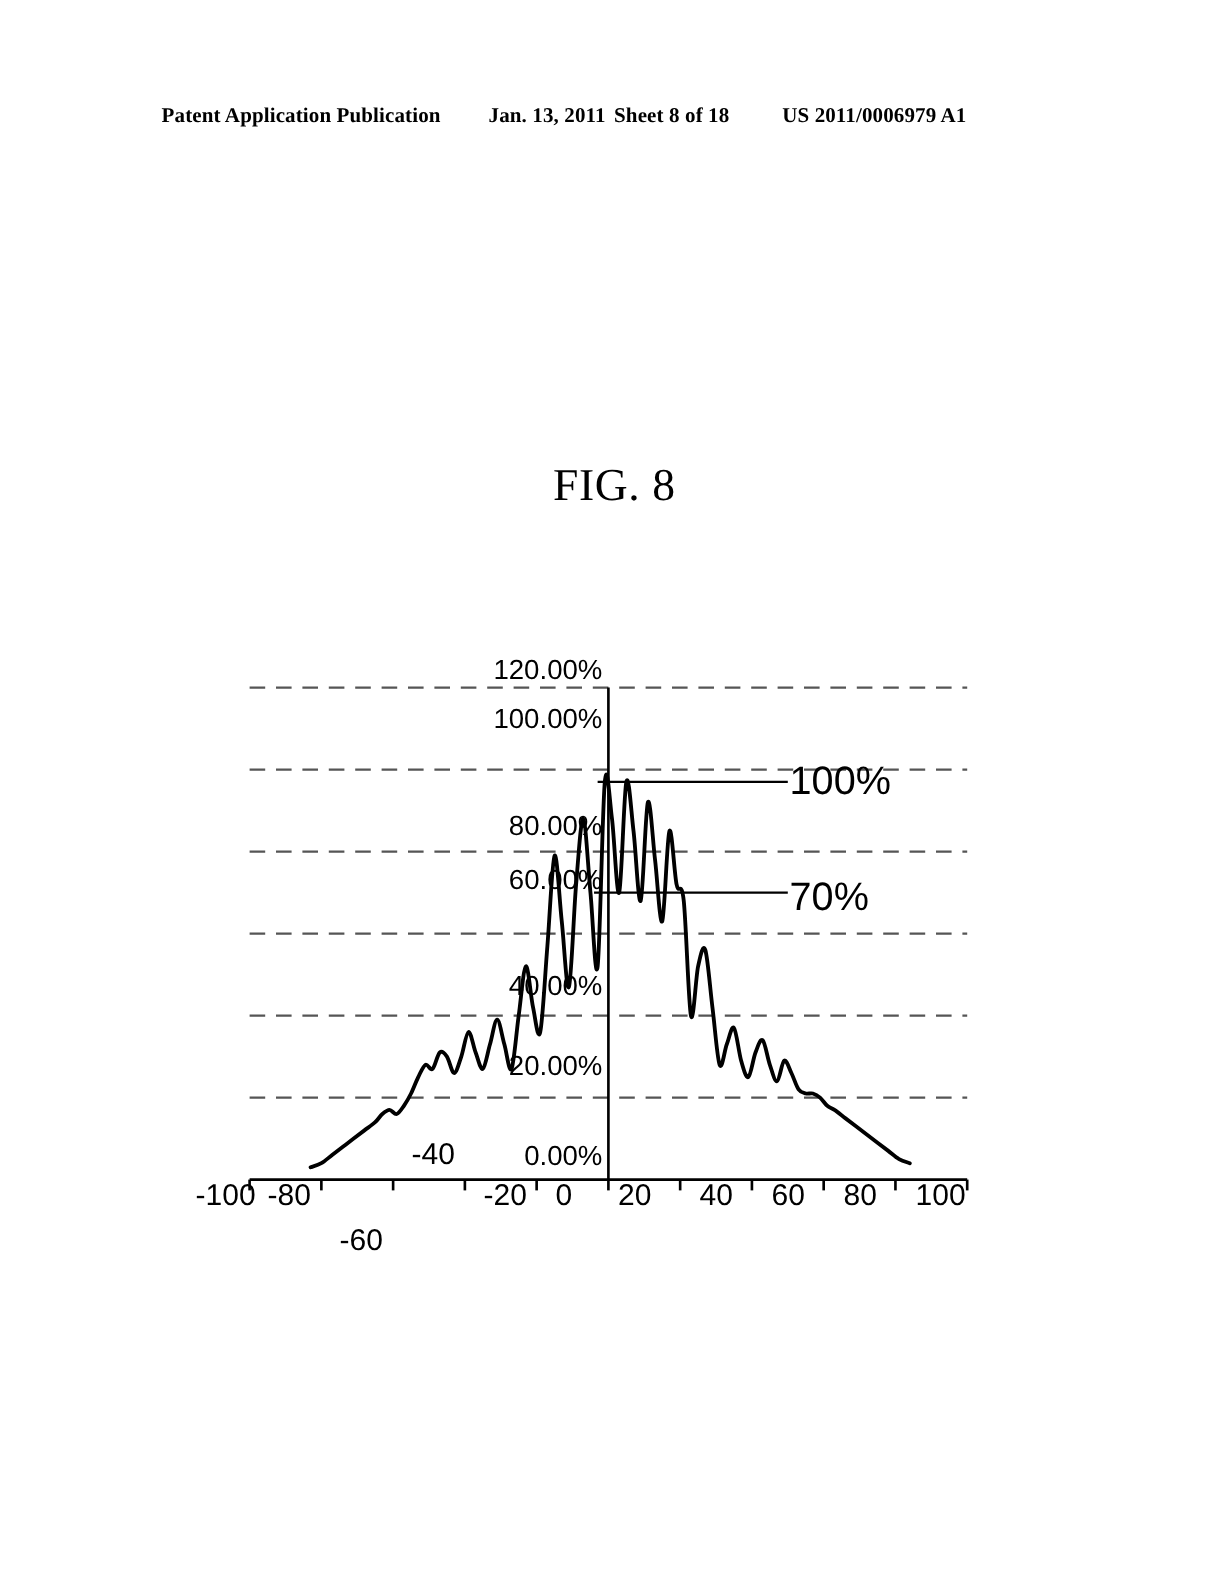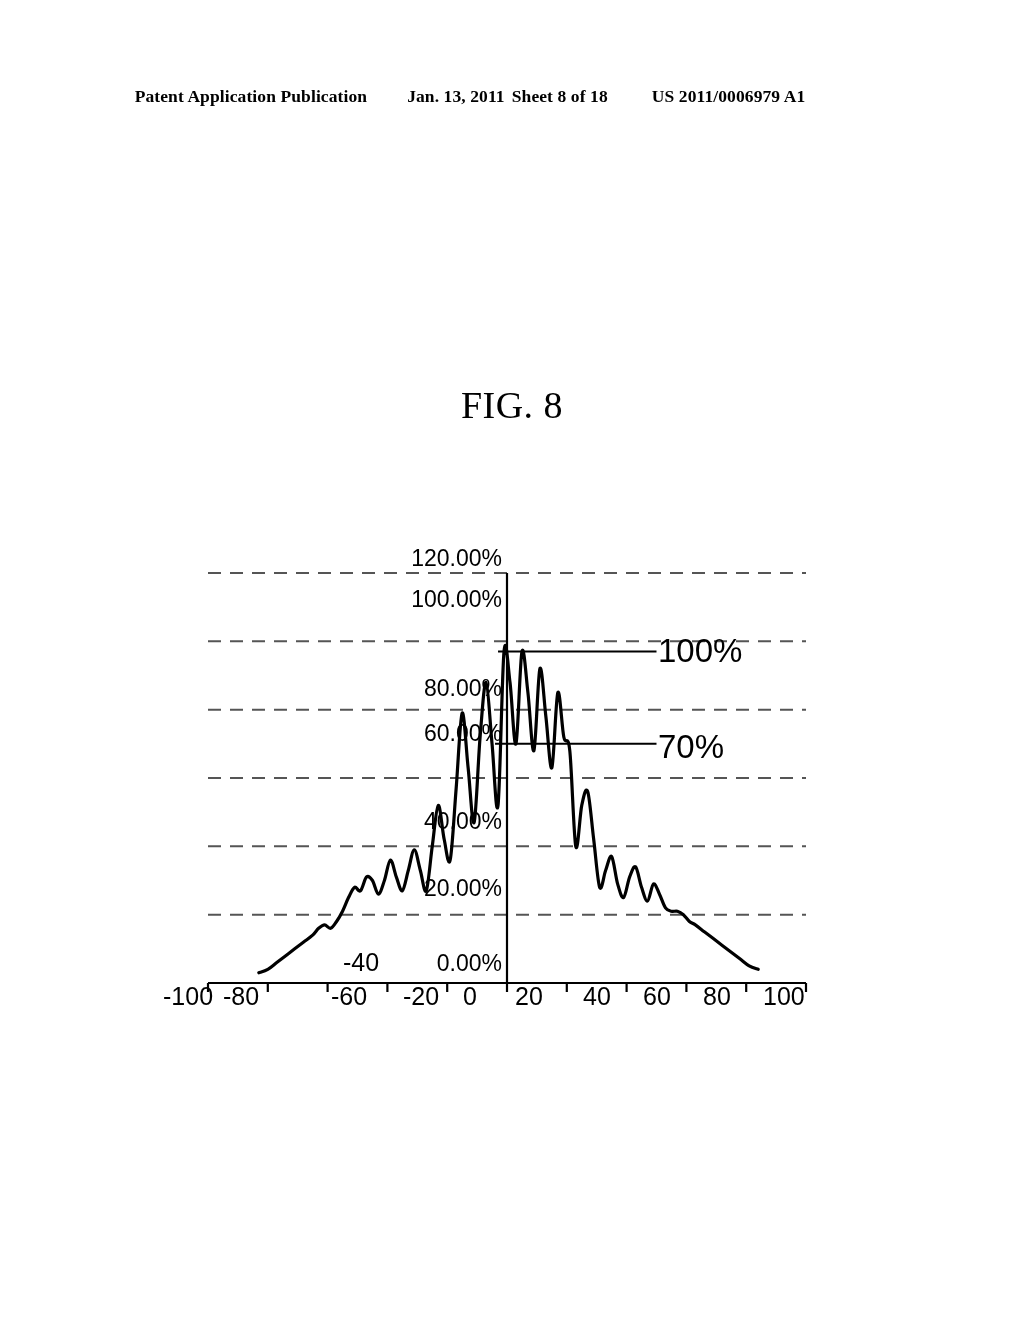--- a/index.html
+++ b/index.html
@@ -152,21 +152,21 @@
   <div class="ylabel" style="left:362px; top:545px;">120.00%</div>
   <div class="ylabel" style="left:362px; top:586px;">100.00%</div>
   <div class="ylabel" style="left:362px; top:675px;">80.00%</div>
   <div class="ylabel" style="left:362px; top:720px;">60.00%</div>
   <div class="ylabel" style="left:362px; top:808px;">40.00%</div>
   <div class="ylabel" style="left:362px; top:875px;">20.00%</div>
   <div class="ylabel" style="left:362px; top:950px;">0.00%</div>
 
   <div class="xlabel" style="left:163px; top:982px;">-100</div>
   <div class="xlabel" style="left:223px; top:982px;">-80</div>
-  <div class="xlabel" style="left:283px; top:982px;margin-left:48px;">-60</div>
+  <div class="xlabel" style="left:283px; top:1020px;">-60</div>
   <div class="xlabel" style="left:343px; top:948px;">-40</div>
   <div class="xlabel" style="left:403px; top:982px;">-20</div>
   <div class="xlabel" style="left:463px; top:982px;">0</div>
   <div class="xlabel" style="left:515px; top:982px;">20</div>
   <div class="xlabel" style="left:583px; top:982px;">40</div>
   <div class="xlabel" style="left:643px; top:982px;">60</div>
   <div class="xlabel" style="left:703px; top:982px;">80</div>
   <div class="xlabel" style="left:763px; top:982px;">100</div>
 
   <div class="legend-box">

